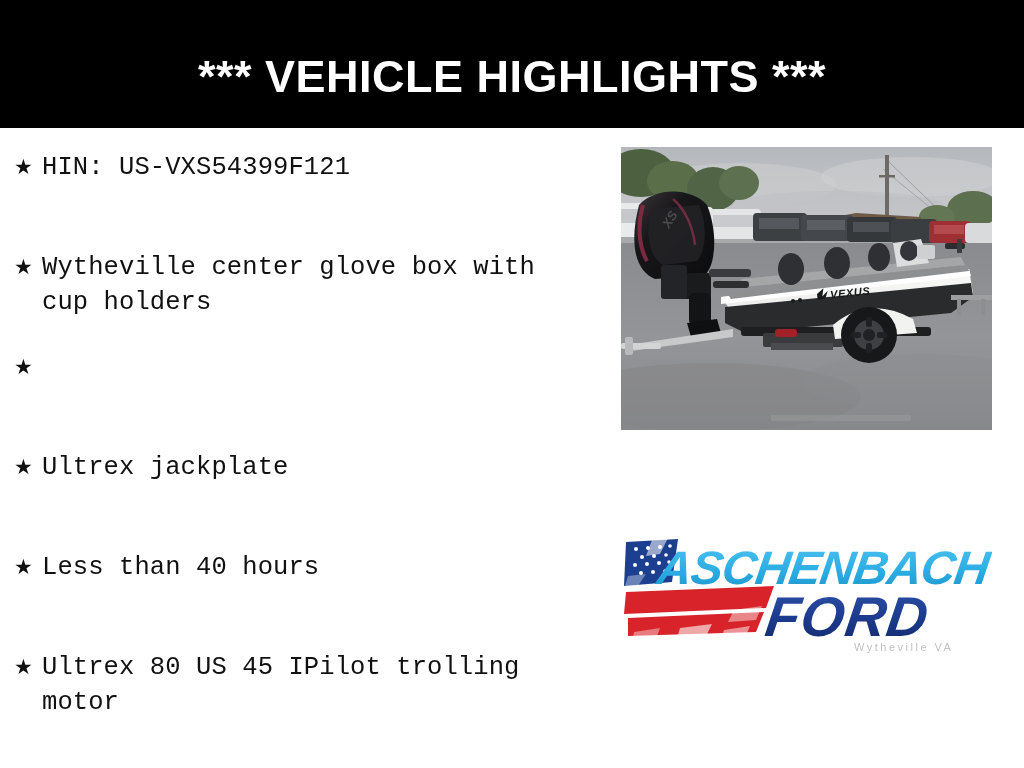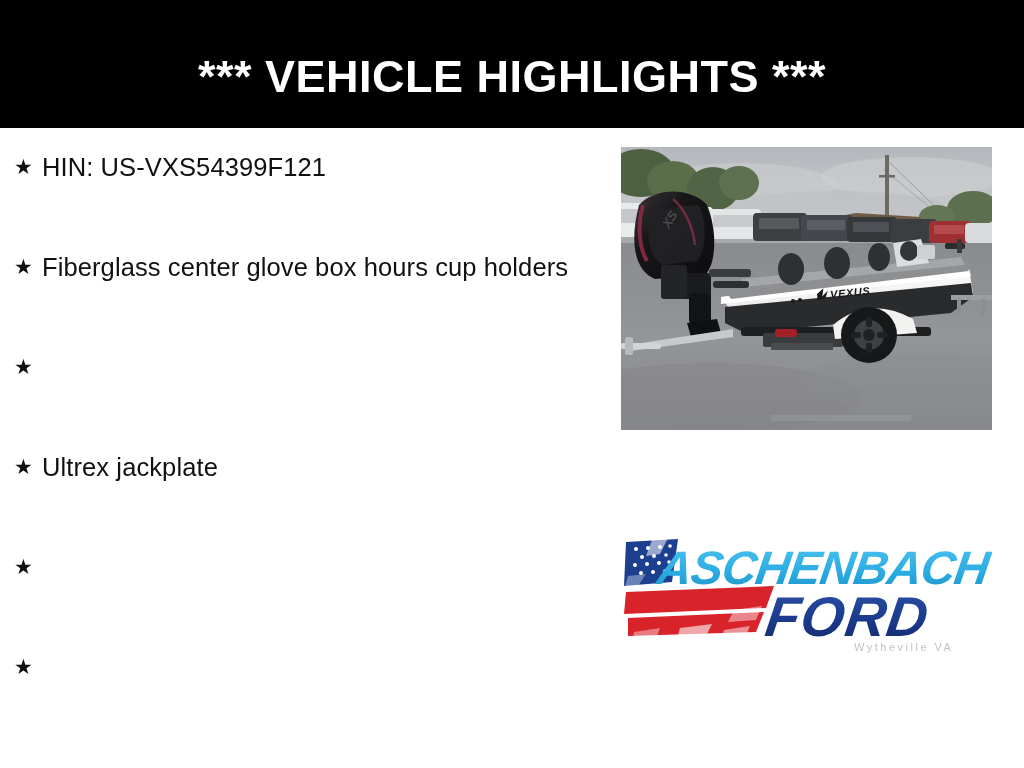--- a/index.html
+++ b/index.html
@@ -72,21 +72,21 @@
     line-height: 34px;
     text-align: left;
     padding-left: 4px;
     box-sizing: border-box;
   }
   .highlight-text {
     flex: 1 1 auto;
     color: #111111;
     font-size: 25.5px;
     line-height: 35px;
-    font-family: Liberation Sans, sans-serif;
+    font-family: Liberation Mono, monospace;
     letter-spacing: 0.1px;
   }
 
   
   .photo-frame {
     position: absolute;
     left: 621px;
     top: 19px;
     width: 371px;
     height: 283px;
@@ -118,38 +118,40 @@
 
   <ul class="highlights-list">
 
     <li class="highlight-item">
       <span class="bullet-star">★</span>
       <span class="highlight-text">HIN: US-VXS54399F121</span>
     </li>
 
     <li class="highlight-item">
       <span class="bullet-star">★</span>
-      <span class="highlight-text">Fiberglass center glove box hours cup holders</span>
+      <span class="highlight-text">Wytheville center glove box with cup holders</span>
     </li>
 
     <li class="highlight-item">
       <span class="bullet-star">★</span>
     </li>
 
     <li class="highlight-item">
       <span class="bullet-star">★</span>
       <span class="highlight-text">Ultrex jackplate</span>
     </li>
 
     <li class="highlight-item">
       <span class="bullet-star">★</span>
-    </li>
-
-    <li class="highlight-item">
-      <span class="bullet-star">★</span>
+      <span class="highlight-text">Less than 40 hours</span>
+    </li>
+
+    <li class="highlight-item">
+      <span class="bullet-star">★</span>
+      <span class="highlight-text">Ultrex 80 US 45 IPilot trolling motor</span>
     </li>
 
   </ul>
 
   <div class="photo-frame">
     <svg class="photo-svg" viewBox="0 0 371 283" preserveAspectRatio="none">
       <defs>
         <linearGradient id="skyG" x1="0" y1="0" x2="0" y2="1">
           <stop offset="0%" stop-color="#b4b7bc"></stop>
           <stop offset="55%" stop-color="#c3c5c8"></stop>

